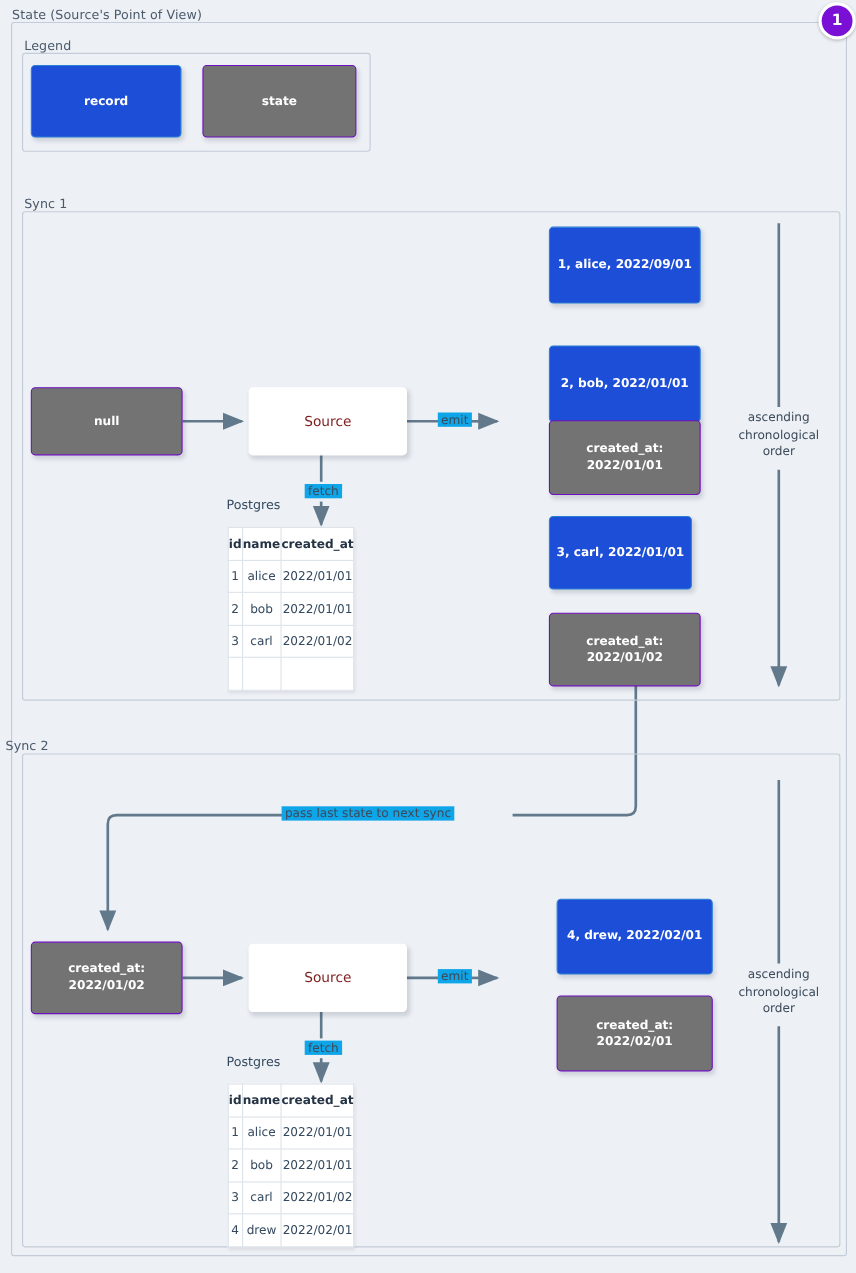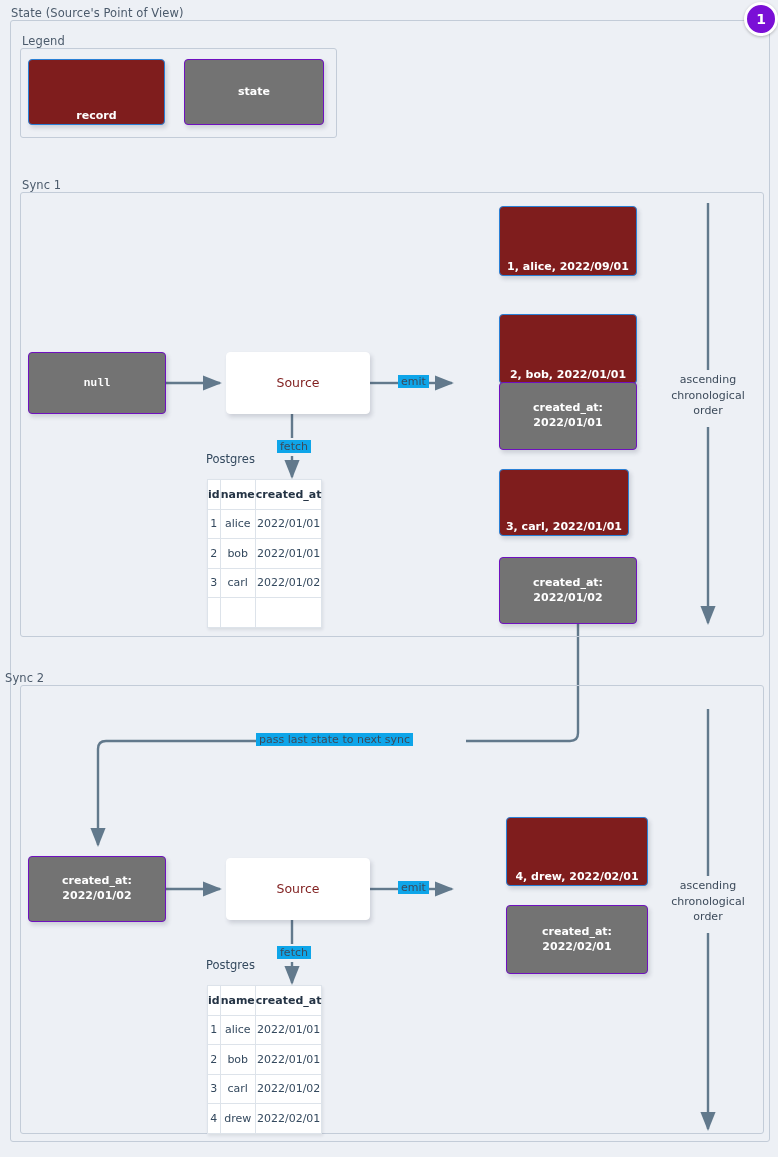--- a/index.html
+++ b/index.html
@@ -18,21 +18,21 @@
   .group{position:absolute;border:1px solid #c3ccd8;border-radius:3px;background:rgba(255,255,255,0.0);}
   .group-label{position:absolute;font-size:11.5px;color:#4b5a6b;letter-spacing:.1px;white-space:nowrap;}
 
   
   .node{
     position:absolute;display:flex;align-items:center;justify-content:center;
     text-align:center;border-radius:4px;box-sizing:border-box;
     box-shadow:2px 3px 4px rgba(40,50,70,.17);
     line-height:1.32;
   }
-  .node.record{background:#7f1d1d;color:#fff;font-weight:bold;font-size:11px;border:1px solid #2a80d6;align-items:flex-end;}
+  .node.record{background:#1d4ed8;color:#fff;font-weight:bold;font-size:11px;border:1px solid #2a80d6;}
   .node.state{background:#737373;color:#fff;font-weight:bold;font-size:11px;border:1px solid #6f10bf;}
   .node.plain{background:#ffffff;color:#7f1d1d;font-size:12.5px;border:1px solid #ffffff;font-weight:normal;}
 
   
   .edge-label{
     position:absolute;font-size:11px;color:#3c4a5a;background:#0ea5e9;
     padding:0 3px;white-space:nowrap;
   }
   .axis-label{
     position:absolute;font-size:11px;color:#3c4a5a;text-align:center;
@@ -109,21 +109,21 @@
   <div class="node record" style="left:28px;top:59px;width:137px;height:66px;">
     <span>record</span>
   </div>
   <div class="node state" style="left:184px;top:59px;width:140px;height:66px;">
     <span>state</span>
   </div>
 
   <div class="group-label" style="left:22px;top:178px;">Sync 1</div>
   <div class="group" style="left:20px;top:192px;width:742px;height:443px;"></div>
 
-  <div class="node state" style="left:28px;top:352px;width:138px;height:62px;font-family:Liberation Mono, monospace;">
+  <div class="node state" style="left:28px;top:352px;width:138px;height:62px;">
     <span>null</span>
   </div>
 
   <div class="node plain" style="left:226px;top:352px;width:144px;height:62px;">
     <span>Source</span>
   </div>
 
   <div class="edge-label" style="left:398px;top:375px;">emit</div>
   <div class="edge-label" style="left:277px;top:440px;">fetch</div>
   <div class="db-label" style="left:206px;top:452px;">Postgres</div>

